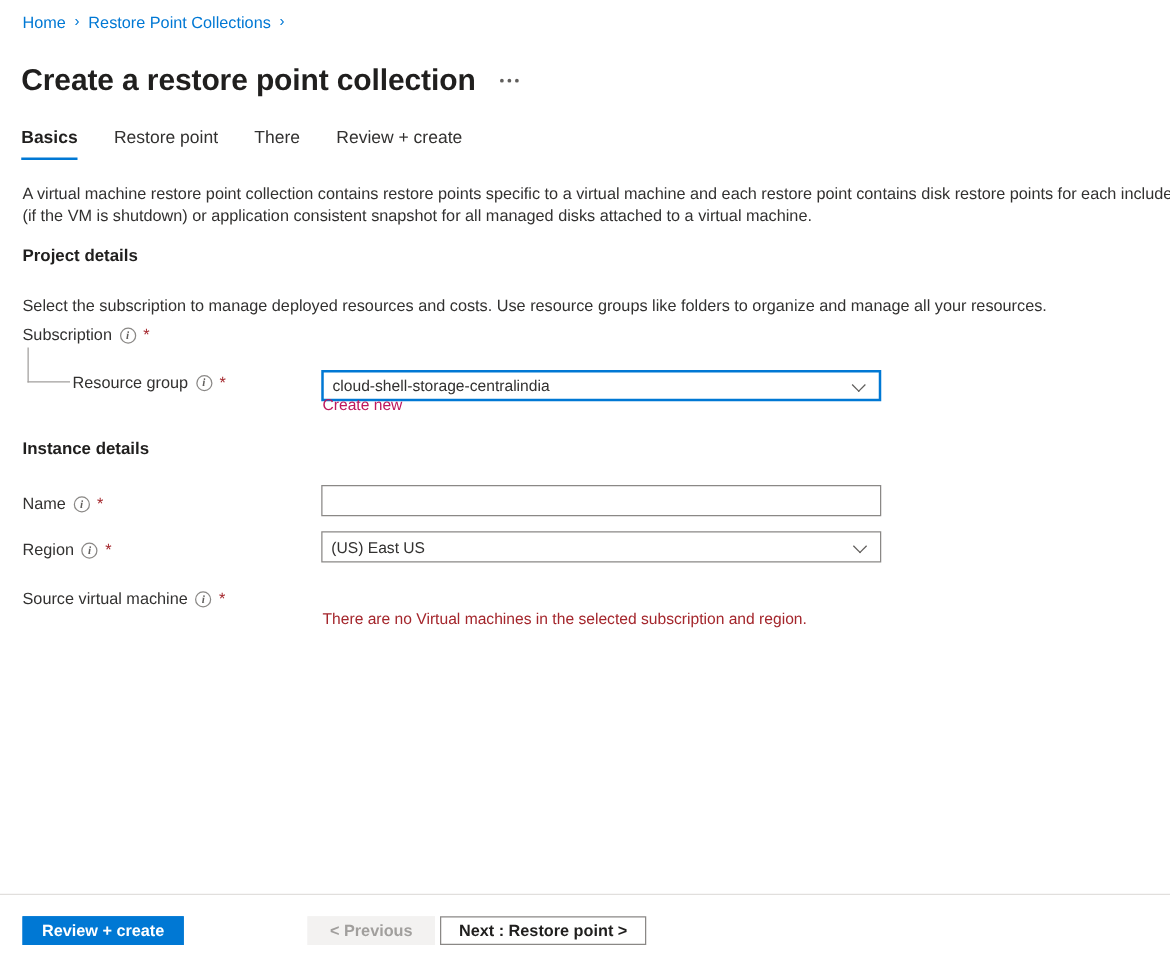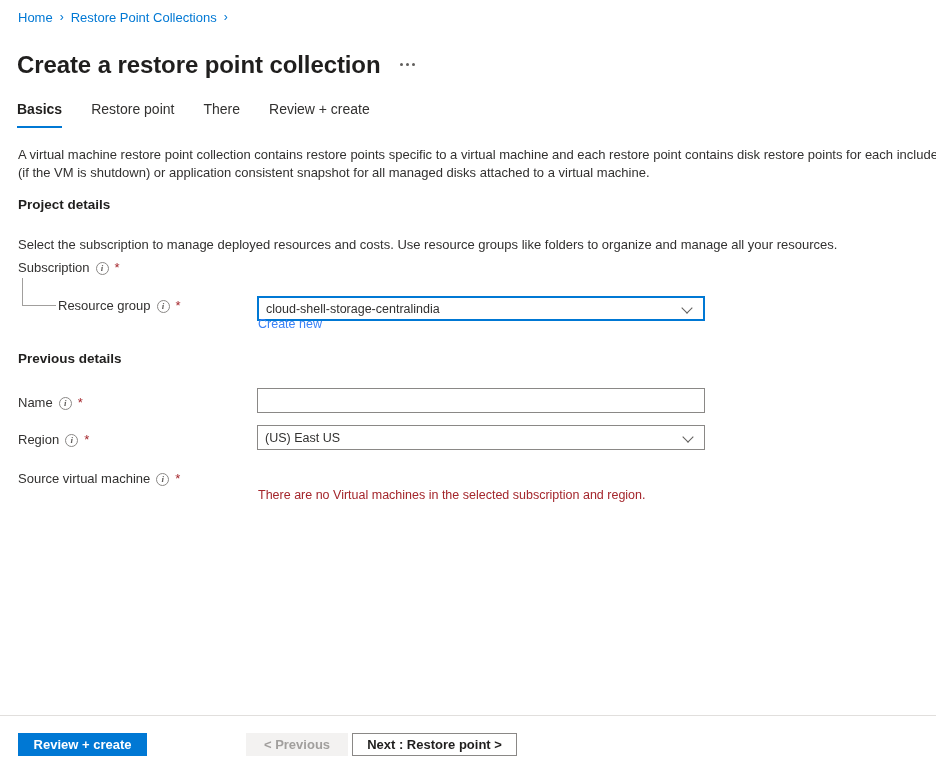--- a/index.html
+++ b/index.html
@@ -125,21 +125,21 @@
     border-bottom: 1.3px solid #605e5c;
     transform: rotate(45deg);
   }
   input.control {
     font-family: "Liberation Sans", sans-serif;
     cursor: text; outline: none;
   }
 
   .link-create {
     position: absolute; left: 258px; top: 317px;
-    font-size: 12.5px; color: #3b82f6; cursor: pointer;
+    font-size: 12.5px; color: #be185d; cursor: pointer;
   }
 
   .validation {
     position: absolute; left: 258px; top: 488px;
     font-size: 12.5px; color: #a4262c; white-space: nowrap;
   }
 
   
   .tree-connector {
     position: absolute;
@@ -222,21 +222,21 @@
     <span>Resource group</span>
     <span class="info-icon">i</span>
     <span class="req">*</span>
   </div>
   <div class="control focused" style="top:296px;gap:17px;">
     <span class="val">cloud-shell-storage-centralindia</span>
     <span class="chev"></span>
   </div>
   <div class="link-create">Create new</div>
 
-  <div class="section-head" id="h-instance">Previous details</div>
+  <div class="section-head" id="h-instance">Instance details</div>
 
   <div class="field-label" style="left:18px; top:394px;">
     <span>Name</span>
     <span class="info-icon">i</span>
     <span class="req">*</span>
   </div>
   <input class="control" type="text" style="top: 388px;" value="" placeholder="">
 
   <div class="field-label" style="left:18px; top:431px;">
     <span>Region</span>

